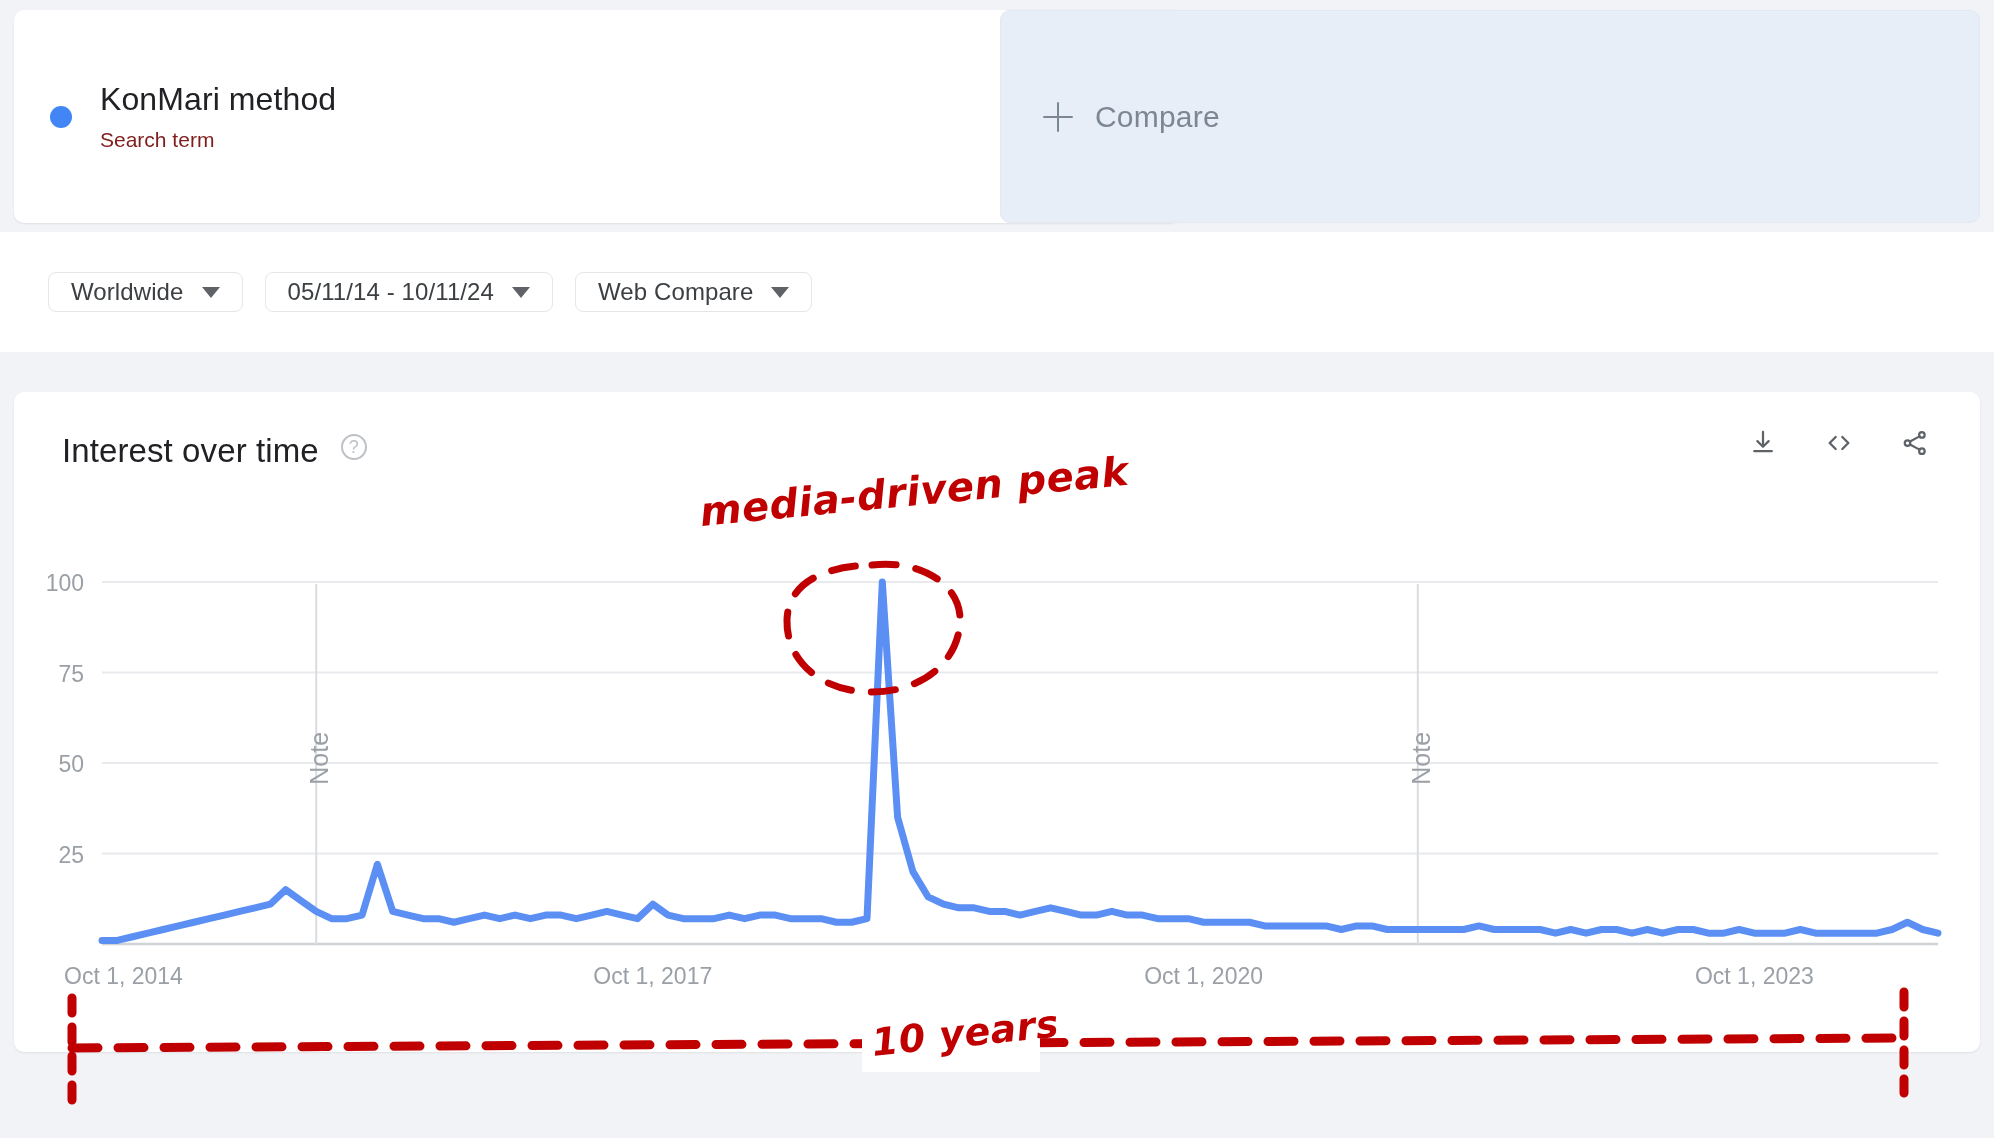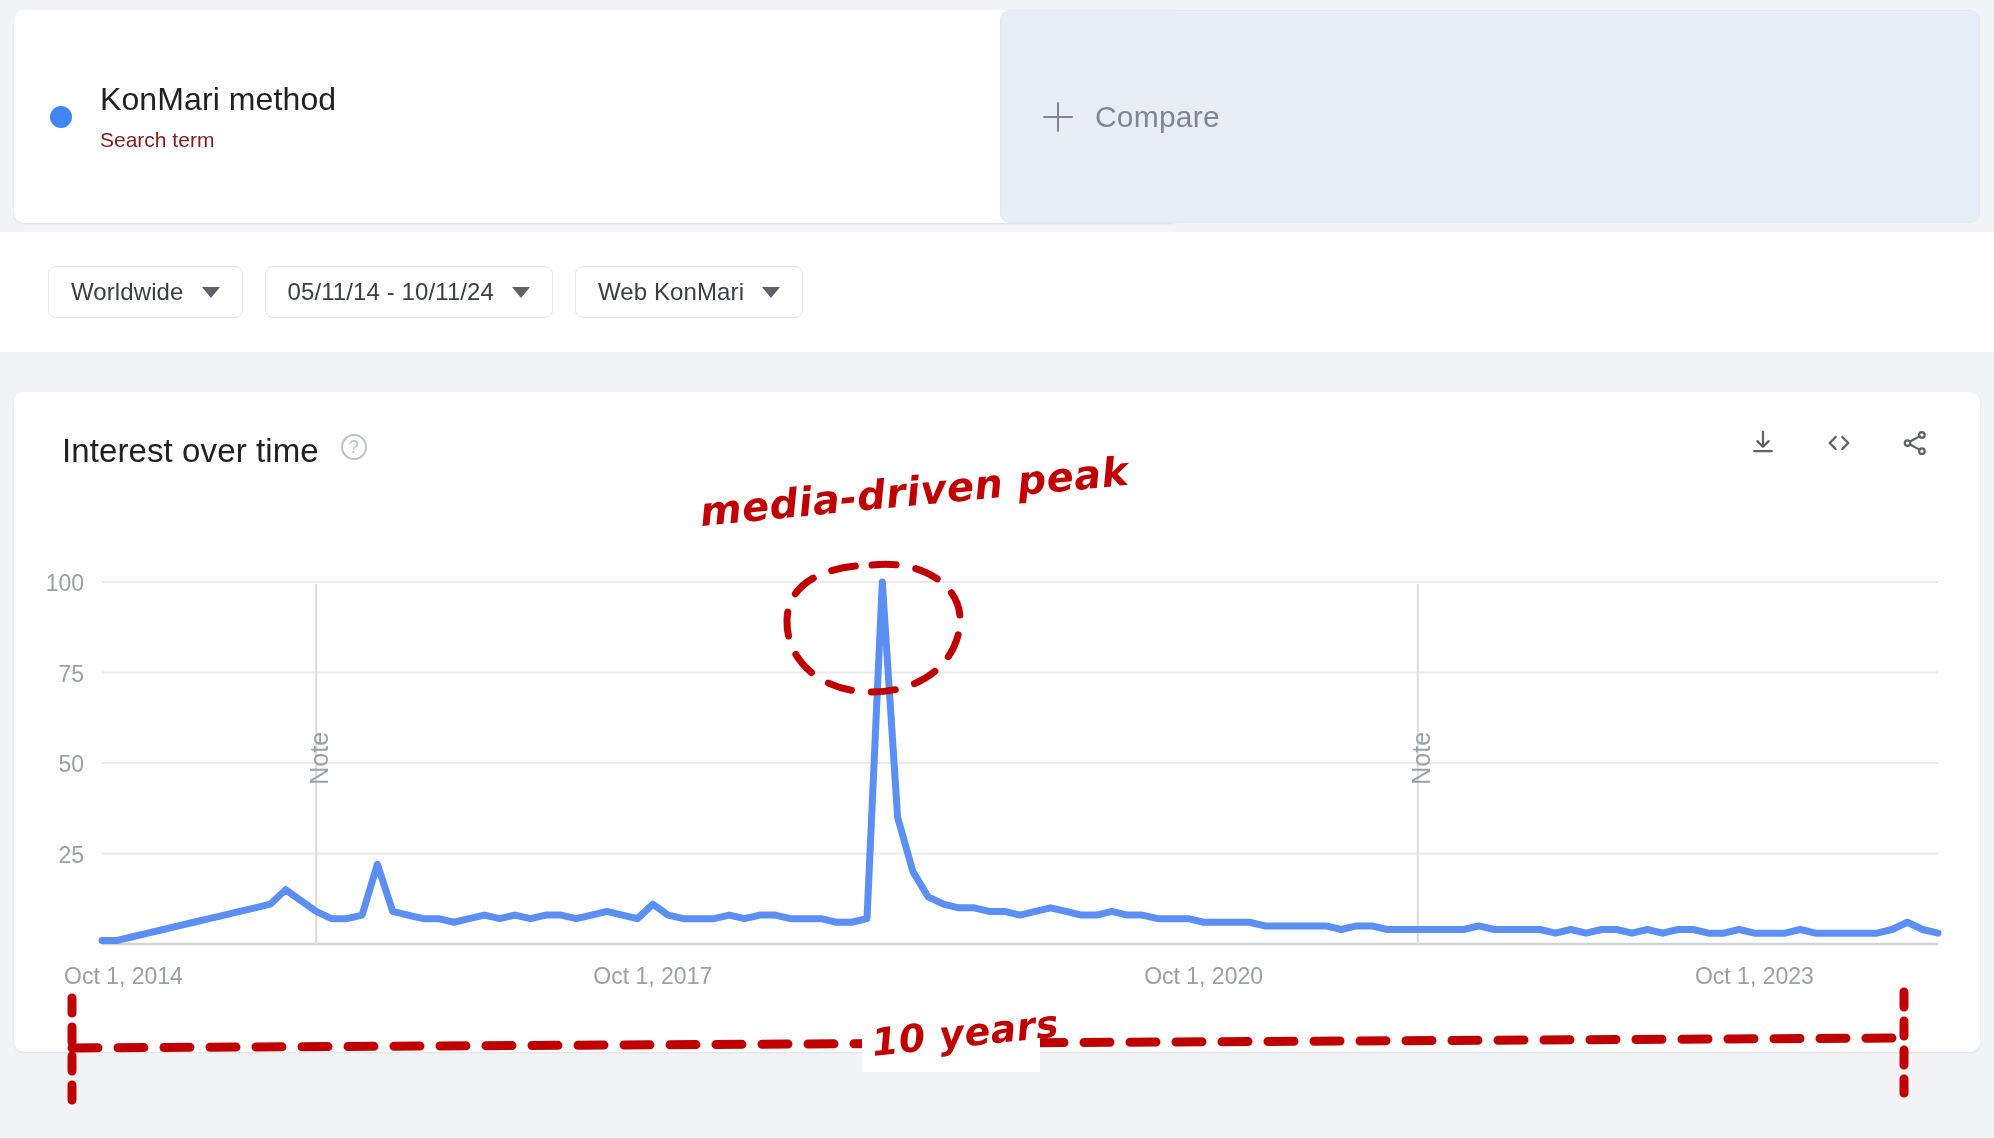--- a/index.html
+++ b/index.html
@@ -51,21 +51,21 @@
   .plus-icon:after{top:0;left:13.7px;height:30px;width:2.6px;}
   .compare-label{font-size:30px;color:#7b8794;letter-spacing:.2px;}
 
   
   .filterbar{
     position:absolute;left:0;top:232px;width:1994px;height:120px;
     background:#ffffff;
     display:flex;align-items:center;
   }
   .chip{
-    height:52px;border:1px solid #e4e6e9;border-radius:8px;
+    height:40px;border:1px solid #e4e6e9;border-radius:8px;
     display:flex;align-items:center;padding:0 22px;margin-left:22px;
     background:#fff;box-sizing:border-box;white-space:nowrap;
   }
   .chip:first-child{margin-left:48px;}
   .chip-label{font-size:24px;color:#3c4043;letter-spacing:.1px;}
   .caret{
     width:0;height:0;margin-left:18px;
     border-left:9px solid transparent;border-right:9px solid transparent;
     border-top:11px solid #5f6368;
   }
@@ -153,21 +153,21 @@
       <span class="caret"></span>
     </div>
 
     <div class="chip">
       <span class="chip-label">05/11/14 - 10/11/24</span>
       <span class="caret"></span>
     </div>
 
 
     <div class="chip">
-      <span class="chip-label">Web KonMari</span>
+      <span class="chip-label">Web Compare</span>
       <span class="caret"></span>
     </div>
 
   </div>
 
   <div class="gap"></div>
 
   <div class="chart-card">
 
     <div class="chart-head">

